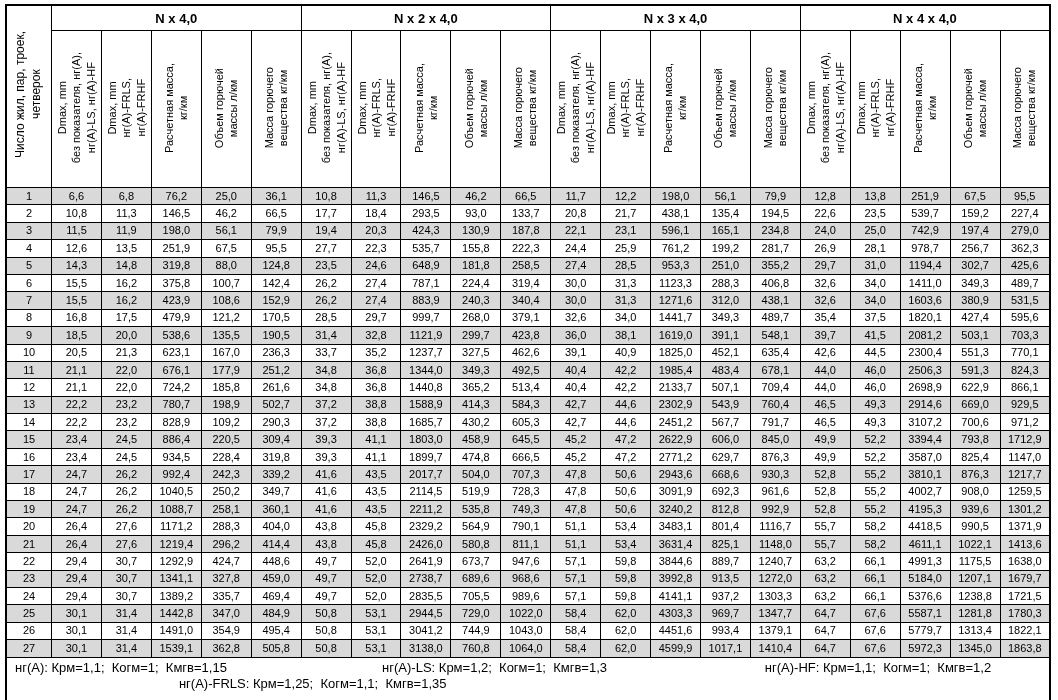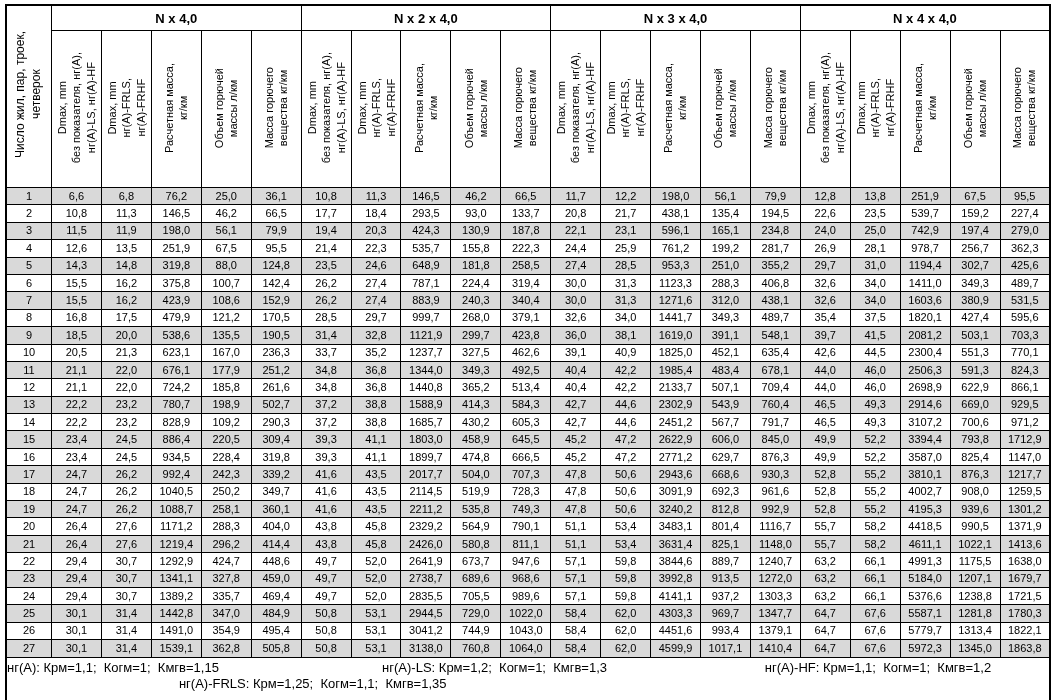--- a/index.html
+++ b/index.html
@@ -55,21 +55,21 @@
   tfoot td.fcell {
     padding: 2px 0 3px;
     text-align: left;
   }
   .fline {
     display: flex;
     font-size: 13px;
     line-height: 16px;
   }
   .fseg { white-space: pre; }
-  .s1 { width: 36%; box-sizing: border-box; }
+  .s1 { width: 36%; padding-left: 8px; box-sizing: border-box; }
   .s2 { width: 35%; }
   .s3 { flex: 1; padding-left: 18px; }
   .s4 { margin-left: 16.5%; width: 38.5%; }
   .s5 { flex: 1; margin-top: 32px; }
 </style>
 </head>
 <body>
 
 <div class="page">
   <table class="cable">
@@ -205,21 +205,21 @@
     <td>197,4</td>
     <td>279,0</td>
   </tr>
         <tr>
     <td>4</td>
     <td>12,6</td>
     <td>13,5</td>
     <td>251,9</td>
     <td>67,5</td>
     <td>95,5</td>
-    <td>21,4</td>
+    <td>27,7</td>
     <td>22,3</td>
     <td>535,7</td>
     <td>155,8</td>
     <td>222,3</td>
     <td>24,4</td>
     <td>25,9</td>
     <td>761,2</td>
     <td>199,2</td>
     <td>281,7</td>
     <td>26,9</td>

